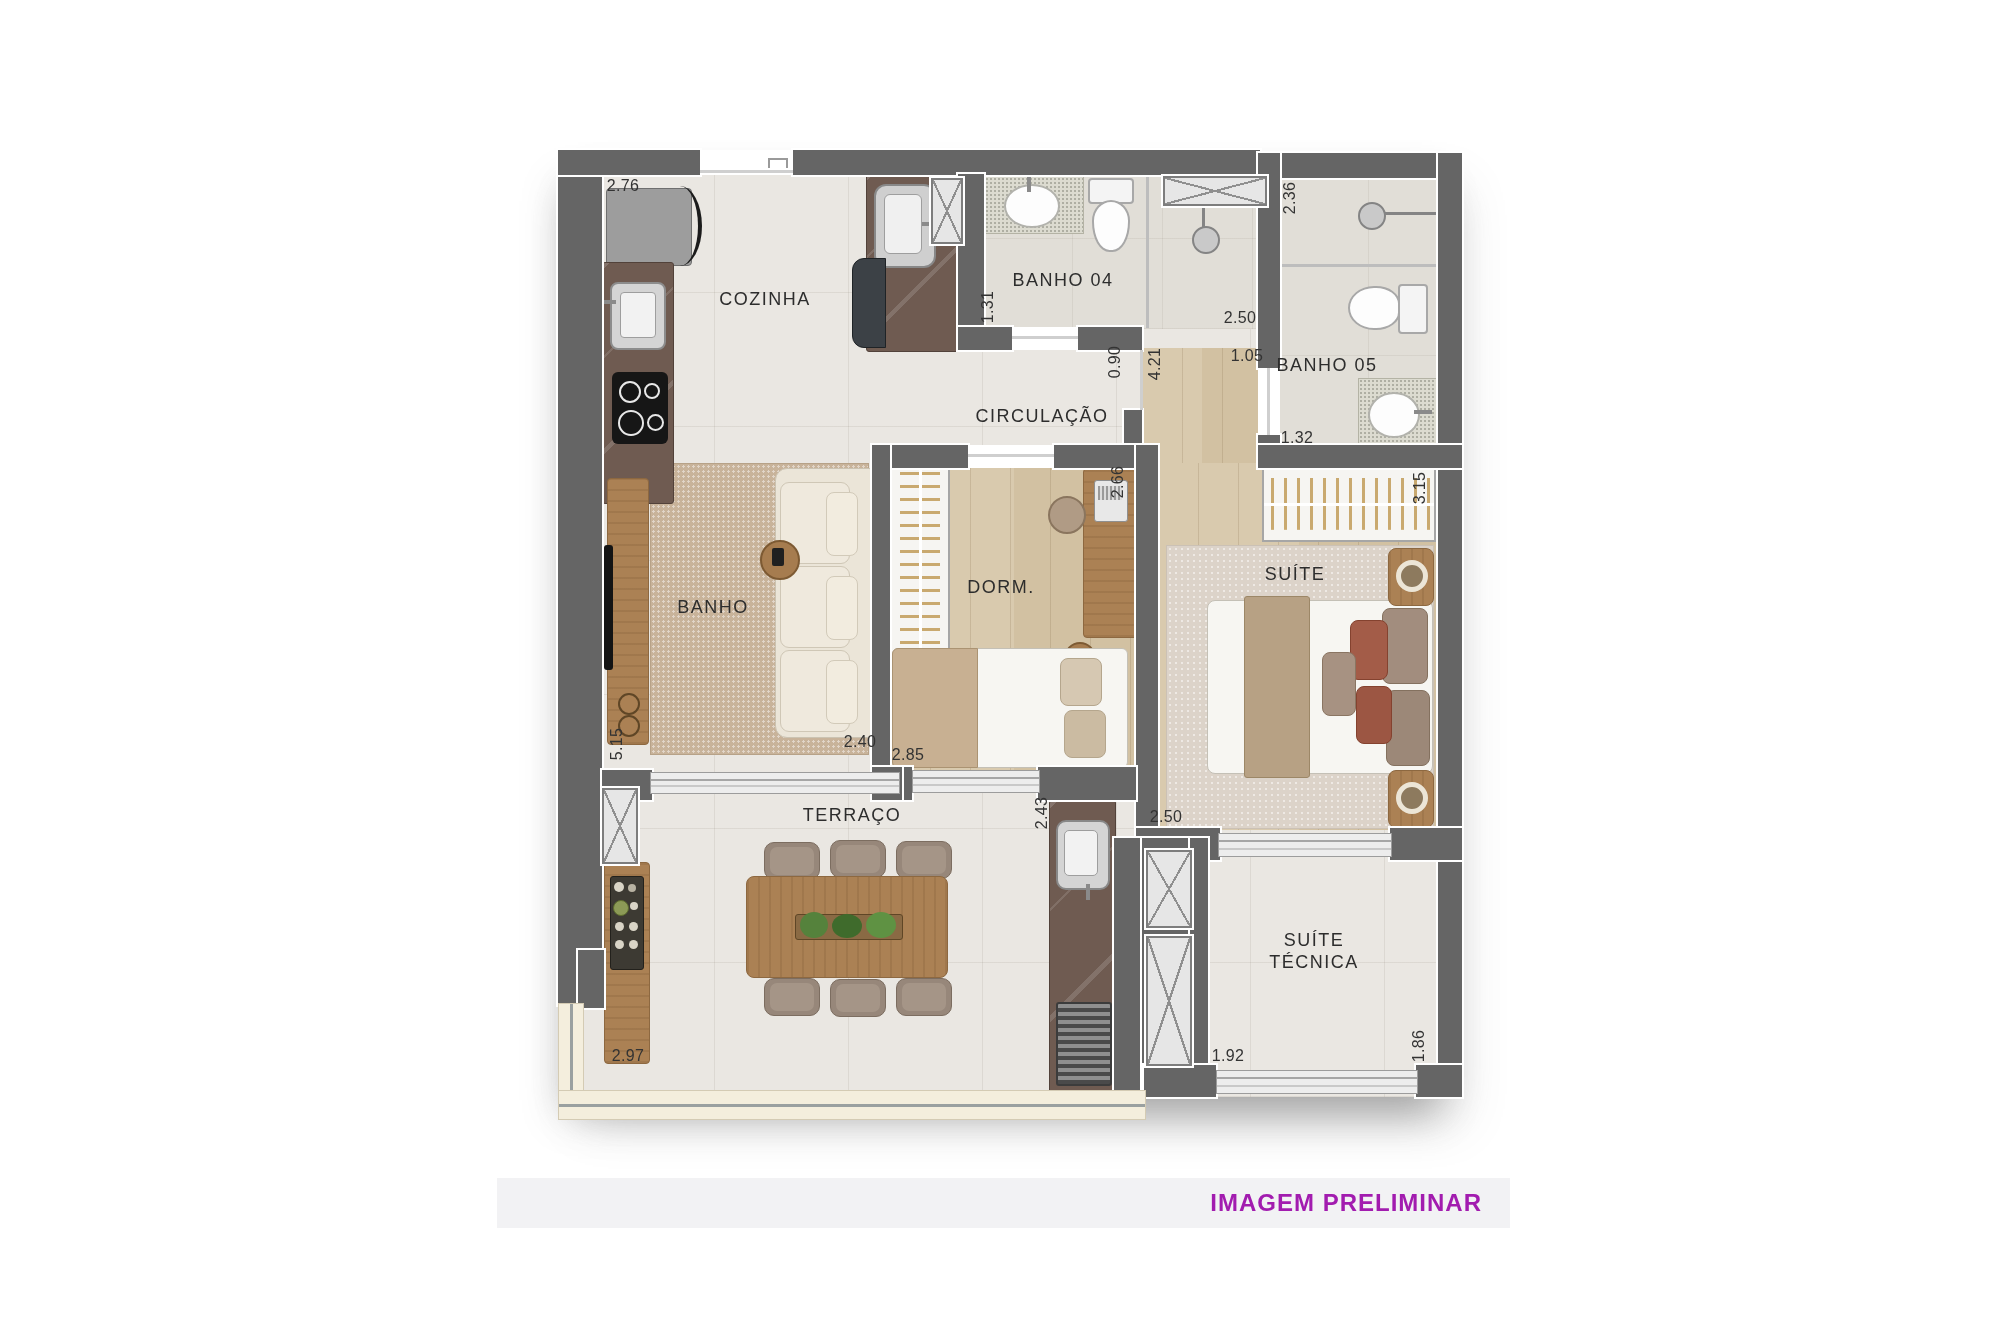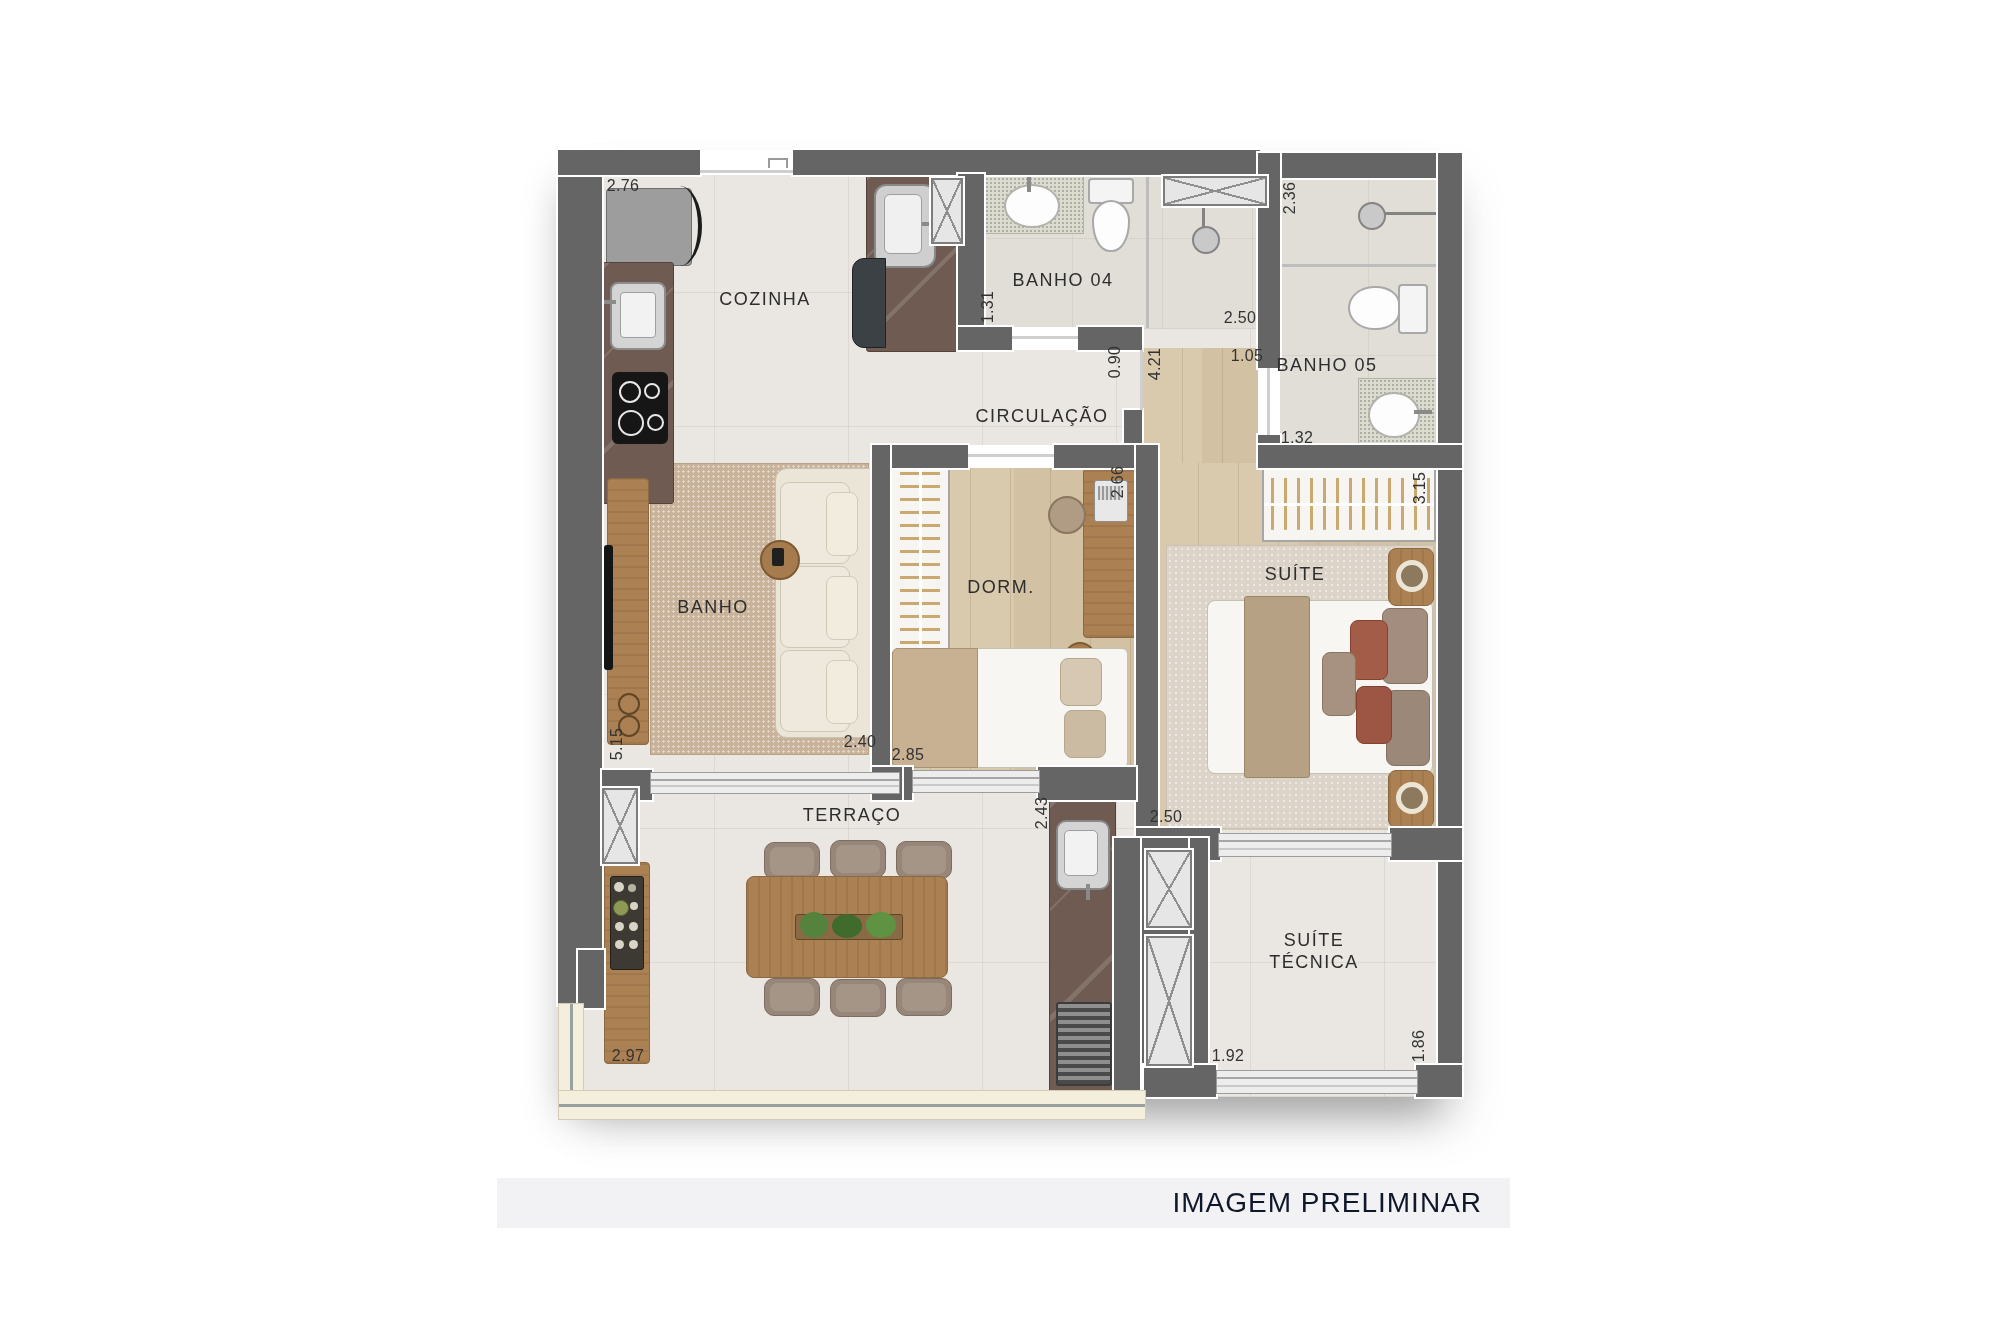--- a/index.html
+++ b/index.html
@@ -47,21 +47,21 @@
           letter-spacing:1.5px;text-align:center;white-space:nowrap;}
   .rlabel.wrap{white-space:normal;width:130px;}
   .sofa-cushion{position:absolute;background:#efe9dd;border:1px solid #cfc7b6;border-radius:9px;}
   .pillow{position:absolute;border-radius:8px;}
   .chair{position:absolute;width:54px;height:36px;background:#97877a;border:1px solid #7c6d60;border-radius:10px;}
   .chair:after{content:"";position:absolute;inset:4px 5px;background:#a59587;border-radius:7px;}
   .knob{position:absolute;border-radius:50%;}
   .ring-lamp{position:absolute;border:5px solid #ece5d6;border-radius:50%;width:22px;height:22px;background:#8d7a5e;}
   .shadow-rect{position:absolute;box-shadow:-10px 18px 38px rgba(90,90,90,.40), 10px 22px 46px rgba(90,90,90,.28);}
   #wm-band{position:absolute;background:#f2f2f4;display:flex;align-items:center;justify-content:flex-end;}
-  #wm-text{font-weight:normal;font-size:28px;letter-spacing:1px;color:#0f172a;padding-right:28px;}
+  #wm-text{font-weight:bold;font-size:24px;letter-spacing:1px;color:#a21caf;padding-right:28px;}
   .hanger-v{position:absolute;background:#f6f5f2;border:2px solid #a6a6a6;
     background-image:linear-gradient(#fff,#fff),repeating-linear-gradient(180deg,transparent 0 7px,#c9a96f 7px 10px,transparent 10px 13px);
     background-size:3px 100%,72% 100%;background-position:50% 0,50% 0;background-repeat:no-repeat;}
   .hanger-h{position:absolute;background:#f6f5f2;border:2px solid #a6a6a6;
     background-image:linear-gradient(#fff,#fff),repeating-linear-gradient(90deg,transparent 0 7px,#c9a96f 7px 10px,transparent 10px 13px);
     background-size:100% 3px,100% 72%;background-position:0 50%,0 50%;background-repeat:no-repeat;}
 </style>
 </head>
 <body>
 

